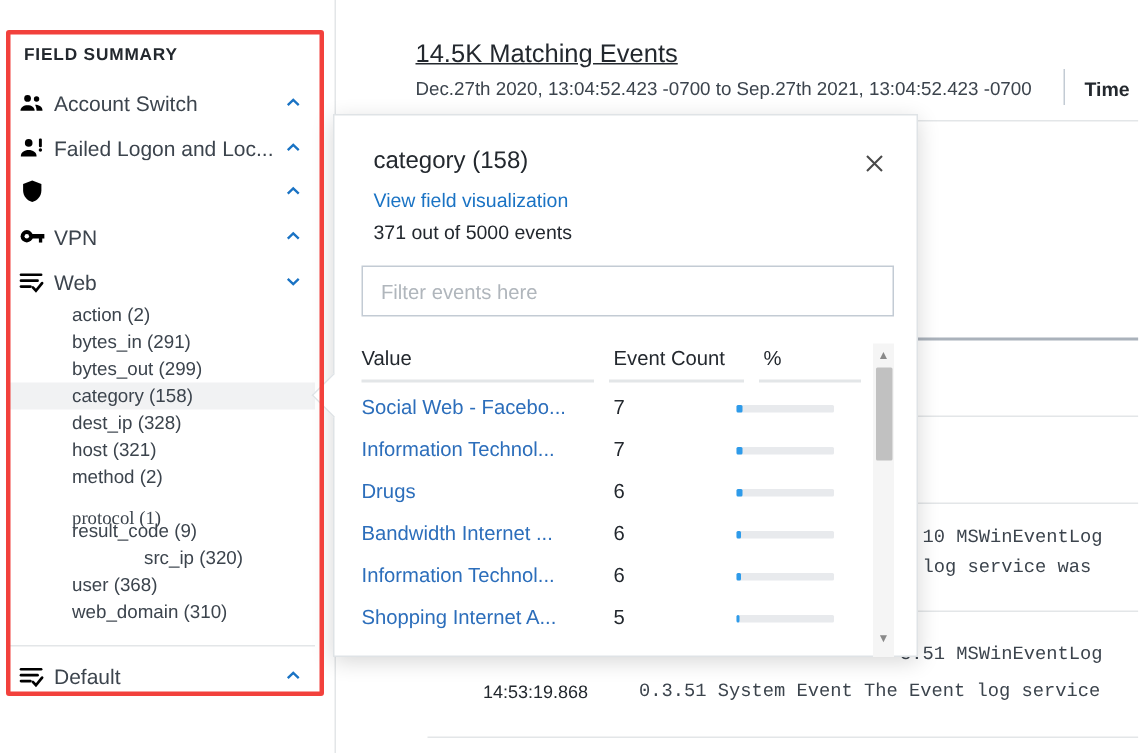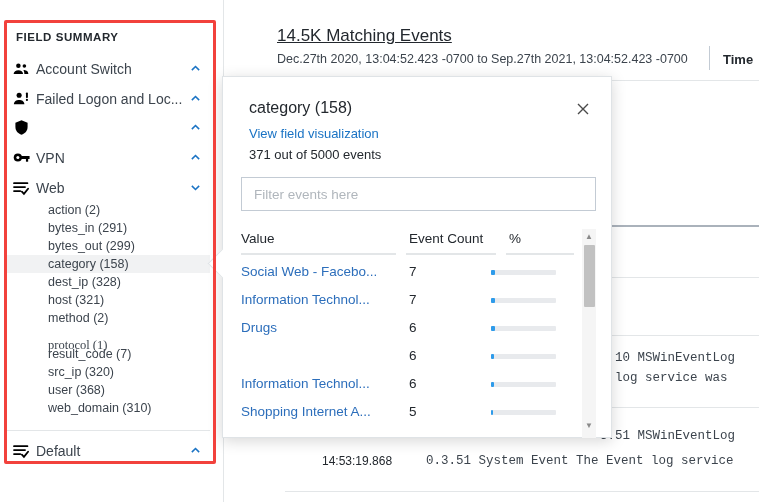--- a/index.html
+++ b/index.html
@@ -308,23 +308,23 @@
     <div class="sub-item" style="top:291px;">
         <span>host (321)</span>
       </div>
     <div class="sub-item" style="top:309px;">
         <span>method (2)</span>
       </div>
     <div class="sub-item" style="top:336px;font-family:Liberation Serif, serif;">
         <span>protocol (1)</span>
       </div>
     <div class="sub-item" style="top:345px;">
-        <span>result_code (7)</span>
-      </div>
-    <div class="sub-item" style="top:363px;">
+        <span>result_code (9)</span>
+      </div>
+    <div class="sub-item" style="top:363px;justify-content:center;">
         <span>src_ip (320)</span>
       </div>
     <div class="sub-item" style="top:381px;">
         <span>user (368)</span>
       </div>
     <div class="sub-item" style="top:399px;">
         <span>web_domain (310)</span>
       </div>
 
     <div class="fs-sep" style="top:430px;"></div>
@@ -392,20 +392,21 @@
           </div>
       </div>
       <div class="row" style="height:28px;">
         <div class="cell-val">Drugs</div>
         <div class="cell-cnt">6</div>
         <div class="bar-track">
             <div class="bar-fill" style="width:4px;"></div>
           </div>
       </div>
       <div class="row" style="height:28px;">
+        <div class="cell-val">Bandwidth Internet ...</div>
         <div class="cell-cnt">6</div>
         <div class="bar-track">
             <div class="bar-fill" style="width:3px;"></div>
           </div>
       </div>
       <div class="row" style="height:28px;">
         <div class="cell-val">Information Technol...</div>
         <div class="cell-cnt">6</div>
         <div class="bar-track">
             <div class="bar-fill" style="width:3px;"></div>

